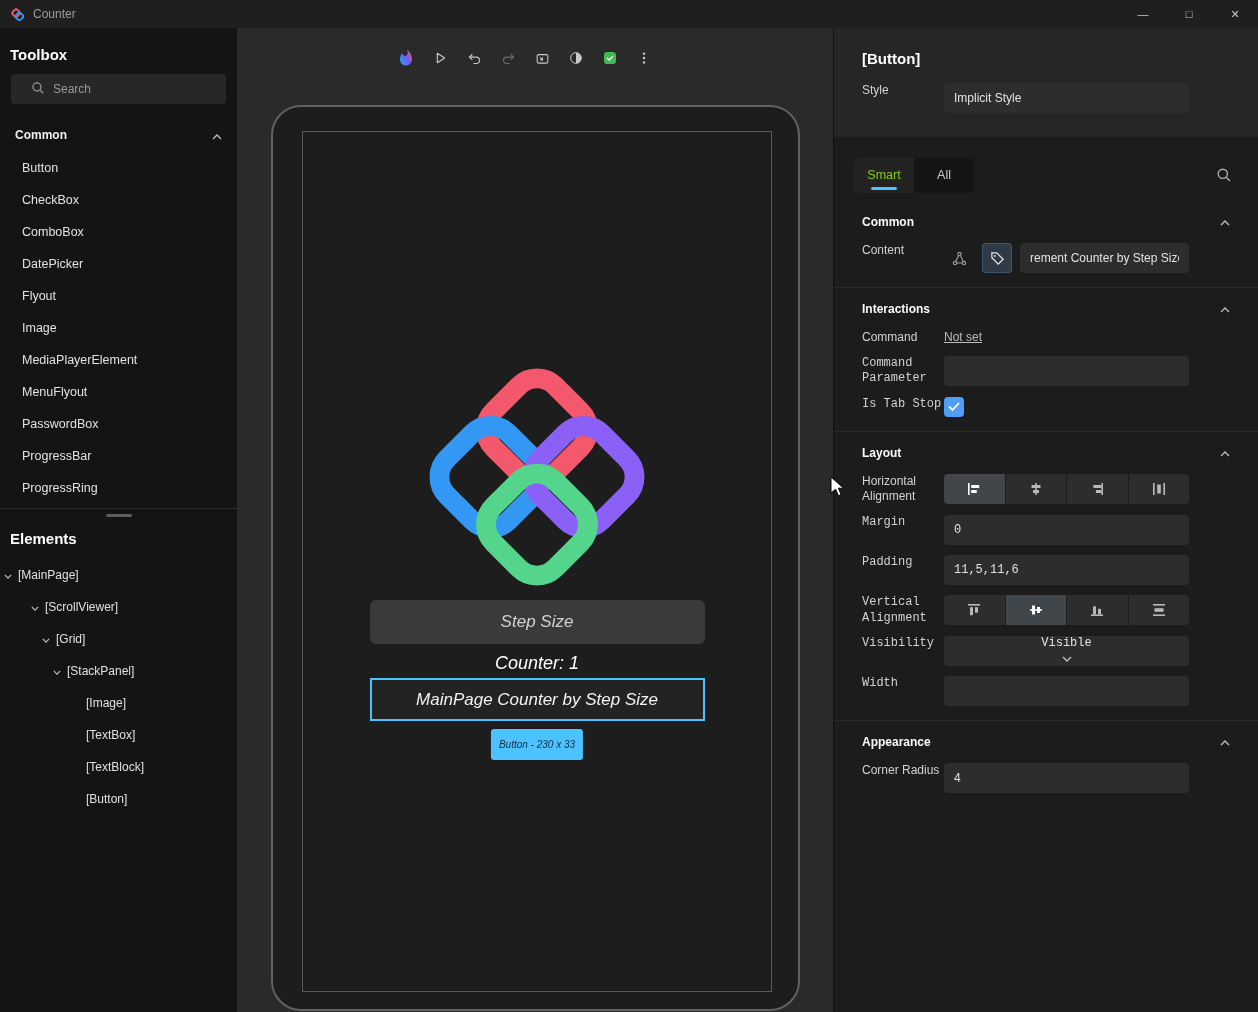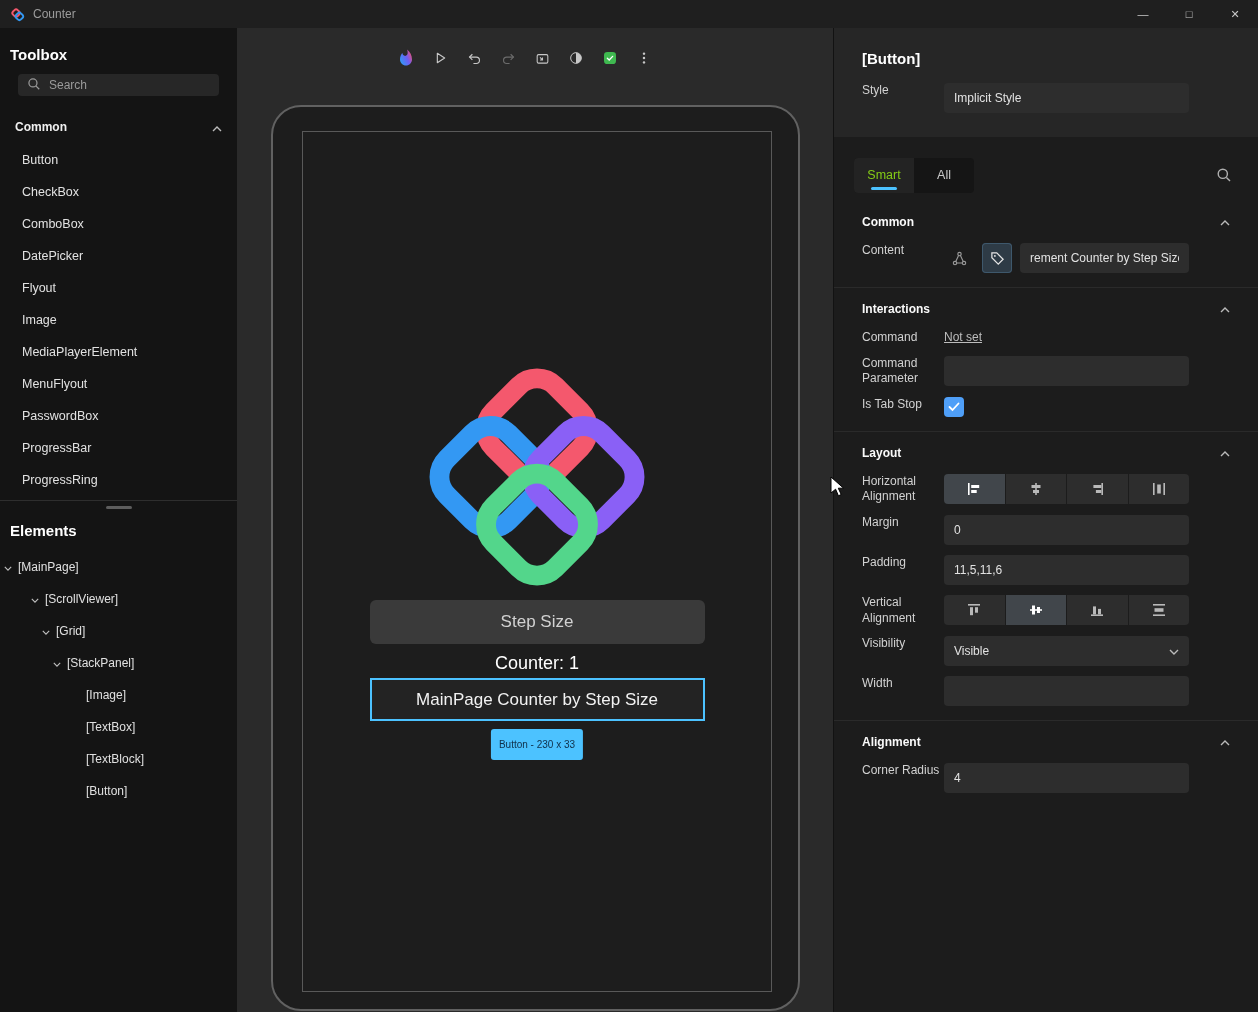--- a/index.html
+++ b/index.html
@@ -17,38 +17,38 @@
   .app-icon { margin:0 8px 0 10px; display:flex; }
   .app-title { font-size:12px; color:#9c9c9c; }
   .win-controls { margin-left:auto; display:flex; height:100%; }
   .win-btn { width:46px; height:100%; display:flex; align-items:center; justify-content:center;
              color:#c9c9c9; font-size:11px; }
 
   
   .sidebar { position:absolute; top:28px; left:0; bottom:0; width:237px; background:#141414;
              display:flex; flex-direction:column; }
   .toolbox-title { font-size:15px; font-weight:bold; color:#ffffff; padding:18px 10px 11px; }
-  .search-box { margin:0 18px; height:22px; background:#272727; border-radius:4px;
-                display:flex; align-items:center; padding:0 9px; gap:8px; flex:none; }
+  .search-box { margin:0 11px; height:30px; background:#272727; border-radius:4px;
+                display:flex; align-items:center; padding:0 20px; gap:8px; flex:none; }
   .search-box input { flex:1; background:transparent; border:none; outline:none; color:#dcdcdc; font-size:12px; }
   .search-box input::placeholder { color:#9a9a9a; }
   .tb-section { margin-top:16px; height:30px; display:flex; align-items:center; justify-content:space-between;
                 padding:0 15px; flex:none; }
   .tb-section .lbl { font-size:12px; font-weight:bold; color:#f0f0f0; }
   .tb-items { margin-top:2px; }
   .tb-item { height:32px; display:flex; align-items:center; padding-left:22px; font-size:12.5px; color:#e2e2e2; }
   .splitter { margin-top:4px; border-top:1px solid #2e2e2e; height:13px; display:flex;
               align-items:center; justify-content:center; flex:none; }
   .grip { width:26px; height:3px; border-radius:2px; background:#5d5d5d; }
   .elements-title { font-size:15px; font-weight:bold; color:#ffffff; padding:9px 10px 12px; }
   .tree-item { height:32px; display:flex; align-items:center; gap:6px; font-size:12px; color:#e0e0e0; }
   .ti0{padding-left:4px} .ti1{padding-left:31px} .ti2{padding-left:42px} .ti3{padding-left:53px} .ti4{padding-left:86px}
 
   
-  .canvas { position:absolute; top:28px; left:237px; width:576px; bottom:0; background:#2a2a2a; overflow:hidden; }
+  .canvas { position:absolute; top:28px; left:237px; width:576px; bottom:0; background:#2a2a2a; overflow:hidden;font-style:italic; }
   .c-toolbar { position:absolute; top:17px; left:0; right:0; display:flex; justify-content:center;
                align-items:center; gap:8px; }
   .tool-btn { width:26px; height:26px; display:flex; align-items:center; justify-content:center; border-radius:4px; }
   .device-frame { position:absolute; left:34px; top:77px; width:529px; height:906px;
                   border:2px solid #616161; border-radius:30px; background:#1d1d1d; }
   .device-screen { position:absolute; left:29px; top:24px; width:470px; height:861px;
                    border:1px solid #595959; background:#1d1d1d;
                    display:flex; flex-direction:column; align-items:center; justify-content:center;
                    padding-bottom:34px; }
   .logo-wrap { margin-bottom:14px; display:flex; }
@@ -77,34 +77,34 @@
          font-size:12.5px; color:#c9c9c9; }
   .tab.active { background:#232323; color:#84cc16; }
   .tab-underline { position:absolute; bottom:3px; left:50%; transform:translateX(-50%);
                    width:26px; height:3px; border-radius:2px; background:#4cc2ff; }
   .tabs-row .search-ico { margin-left:auto; display:flex; }
   .section { padding:2px 0 14px; }
   .section + .section { border-top:1px solid #2a2a2a; }
   .sec-header { height:38px; display:flex; align-items:center; justify-content:space-between;
                 padding:0 28px; font-size:12px; font-weight:bold; color:#fafafa; }
   .section .prop-row { padding-left:28px; margin-top:2px; }
-  .section .prop-row + .prop-row { margin-top:10px; }
+  .section .prop-row + .prop-row { margin-top:10px;font-family:Liberation Mono, monospace; }
   .content-ctrl { display:flex; align-items:center; gap:8px; width:245px; }
   .mini-btn { width:30px; height:30px; flex:none; border-radius:4px; display:flex;
               align-items:center; justify-content:center; }
   .mini-btn.selected { background:#2e3b46; box-shadow:inset 0 0 0 1px #3e586c; }
   .content-ctrl .prop-input { flex:1; width:auto; min-width:0; }
   .notset { font-size:12px; color:#bdbdbd;text-decoration:underline; }
   .checkbox { width:20px; height:20px; border-radius:4px; background:#4f9ff8;
               display:flex; align-items:center; justify-content:center; }
   .align-group { display:flex; gap:1px; width:245px; border-radius:4px; overflow:hidden; }
   .align-btn { flex:1; height:30px; background:#2d2d2d; display:flex; align-items:center; justify-content:center; }
   .align-btn.selected { background:#41464b; }
   .select { display:flex; align-items:center; justify-content:space-between; padding:0 10px;
-            width:245px; height:30px; background:#2d2d2d; border-radius:4px; font-size:12px; color:#e2e2e2; }
+            width:245px; height:30px; background:#2d2d2d; border-radius:4px; font-size:12px; color:#e2e2e2;flex-direction:column; }
 
   .cursor { position:absolute; left:830px; top:476px; z-index:99; }
 </style>
 </head>
 <body>
 
 <div class="titlebar">
   <span class="app-icon">
     <svg width="15" height="15" viewBox="0 0 16 16" fill="none">
       <rect x="3" y="3" width="7" height="7" rx="2.4" transform="rotate(45 6.5 6.5)" stroke="#f4586d" stroke-width="2"></rect>
@@ -463,21 +463,21 @@
     </div>
 
     <div class="prop-row">
       <div class="prop-label">Width</div>
       <input class="prop-input" style="">
     </div>
   </div>
 
   <div class="section">
     <div class="sec-header">
-      <span>Alignment</span>
+      <span>Appearance</span>
       <span><svg width="10" height="6" viewBox="0 0 10 6" fill="none" stroke="#bbbbbb" stroke-width="1.4">
             <path d="M1 5 L5 1 L9 5"></path>
           </svg></span>
     </div>
     <div class="prop-row">
       <div class="prop-label">Corner Radius</div>
       <input class="prop-input" value="4" style="">
     </div>
   </div>
 

